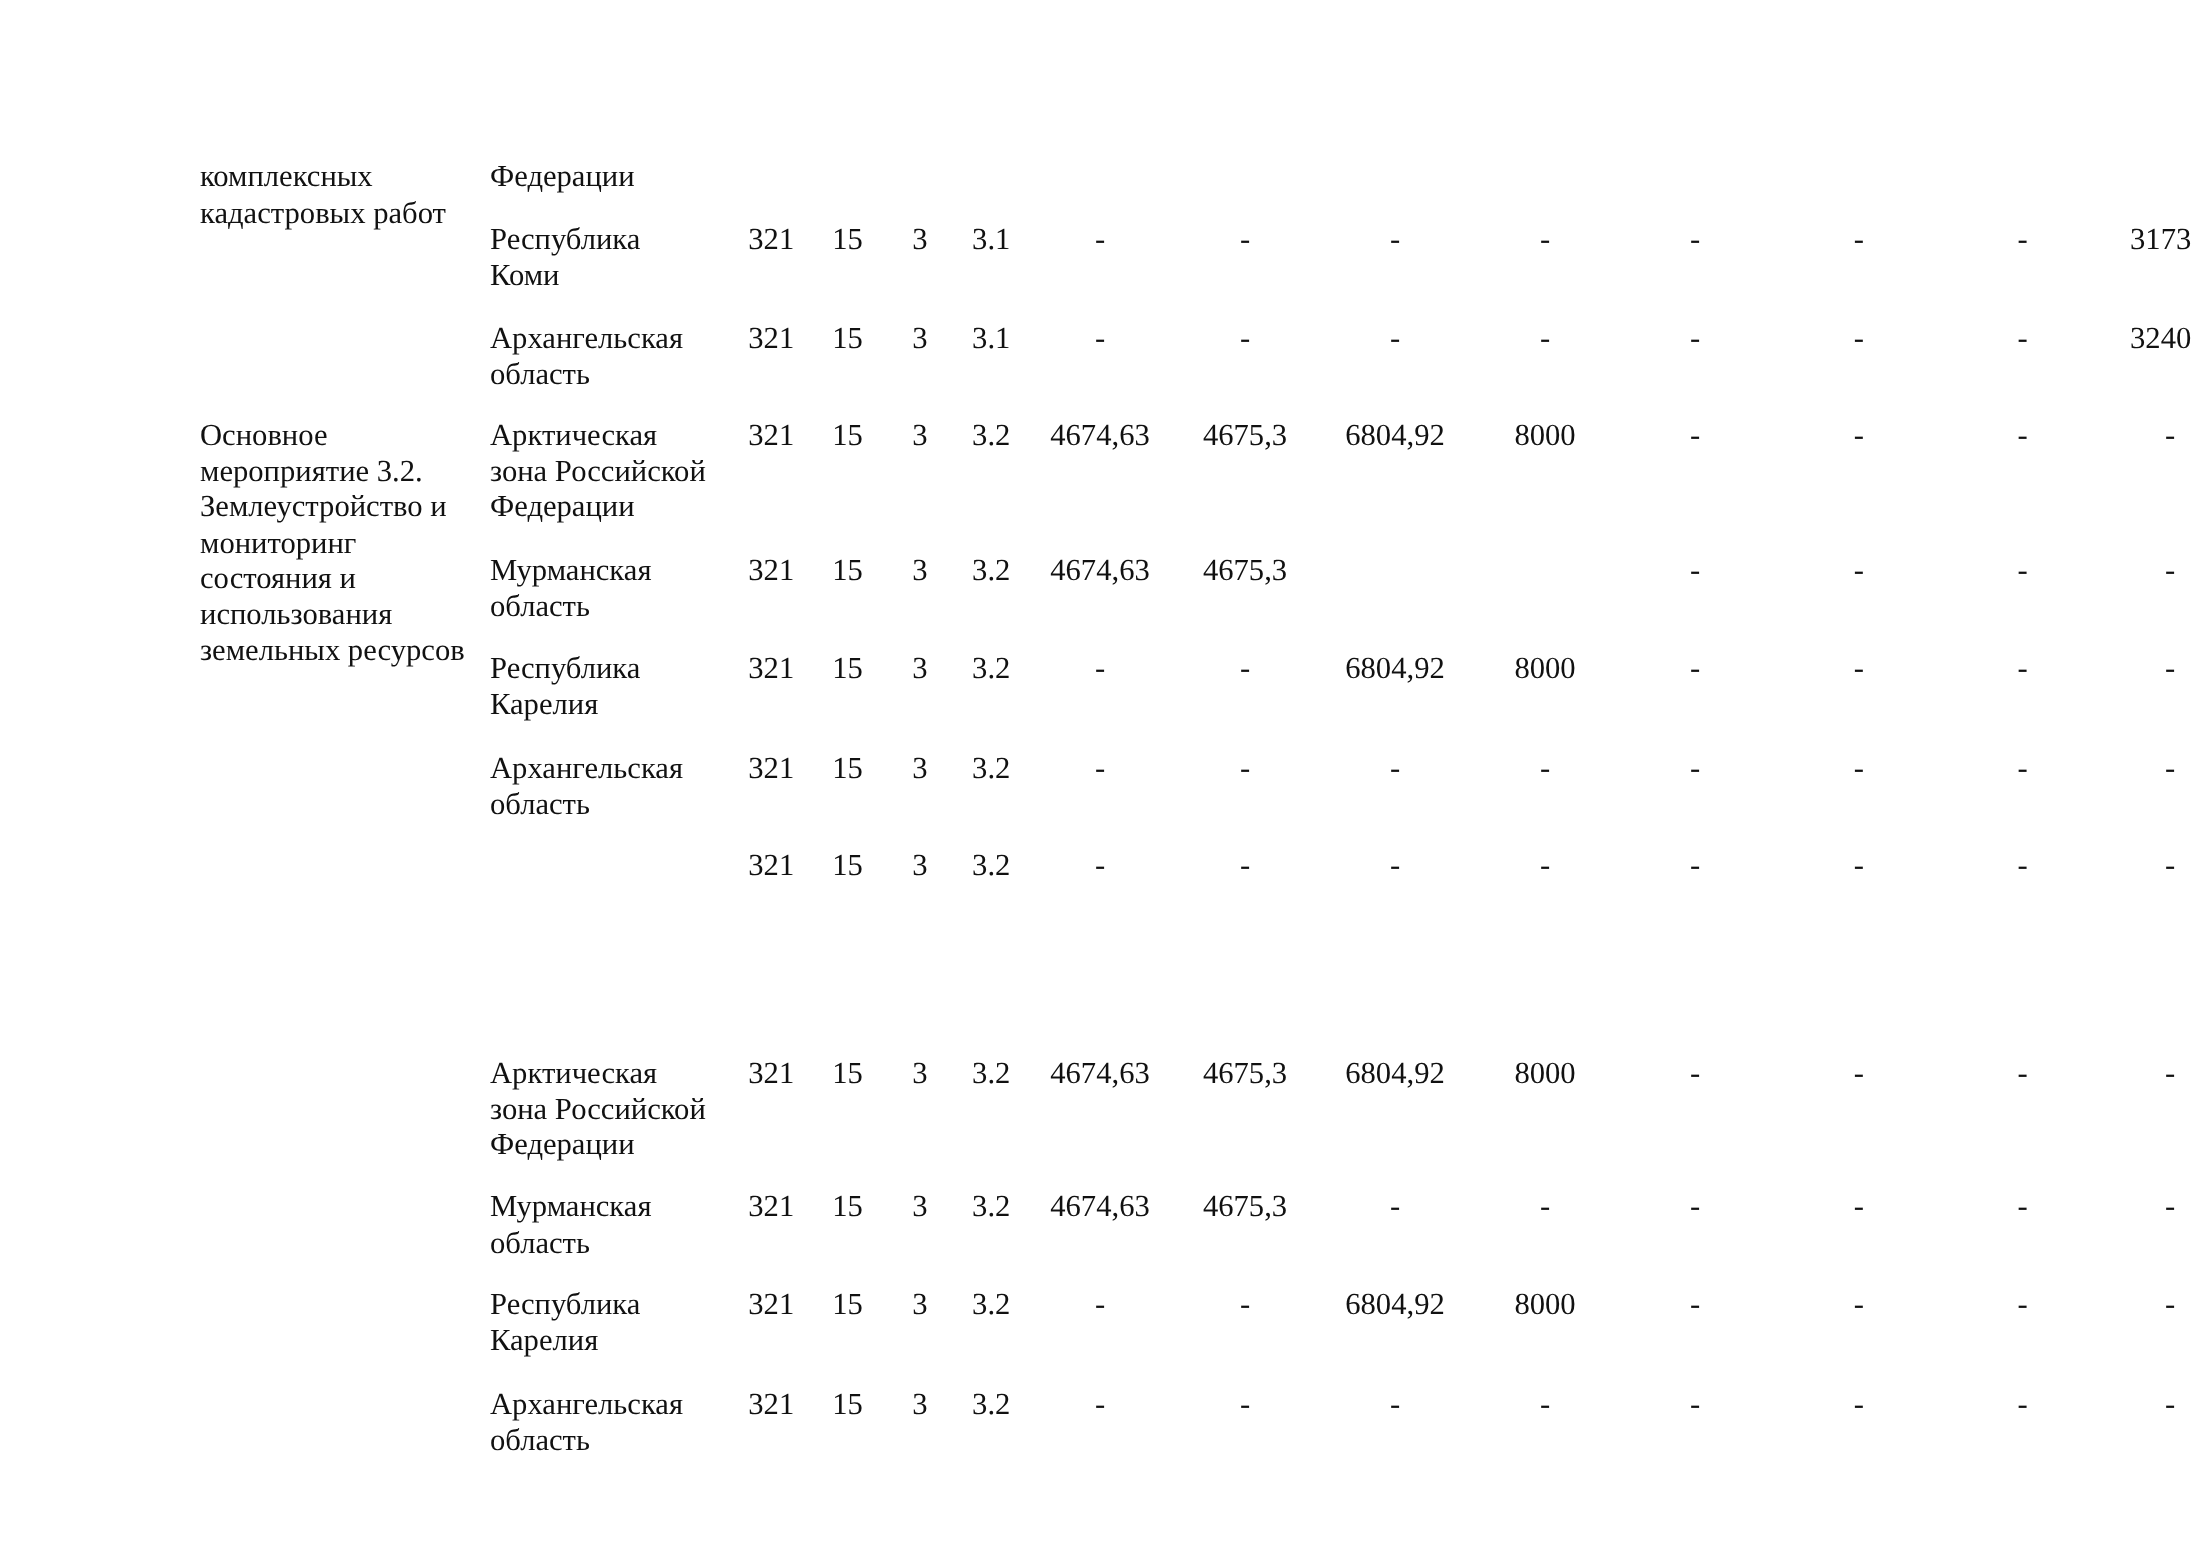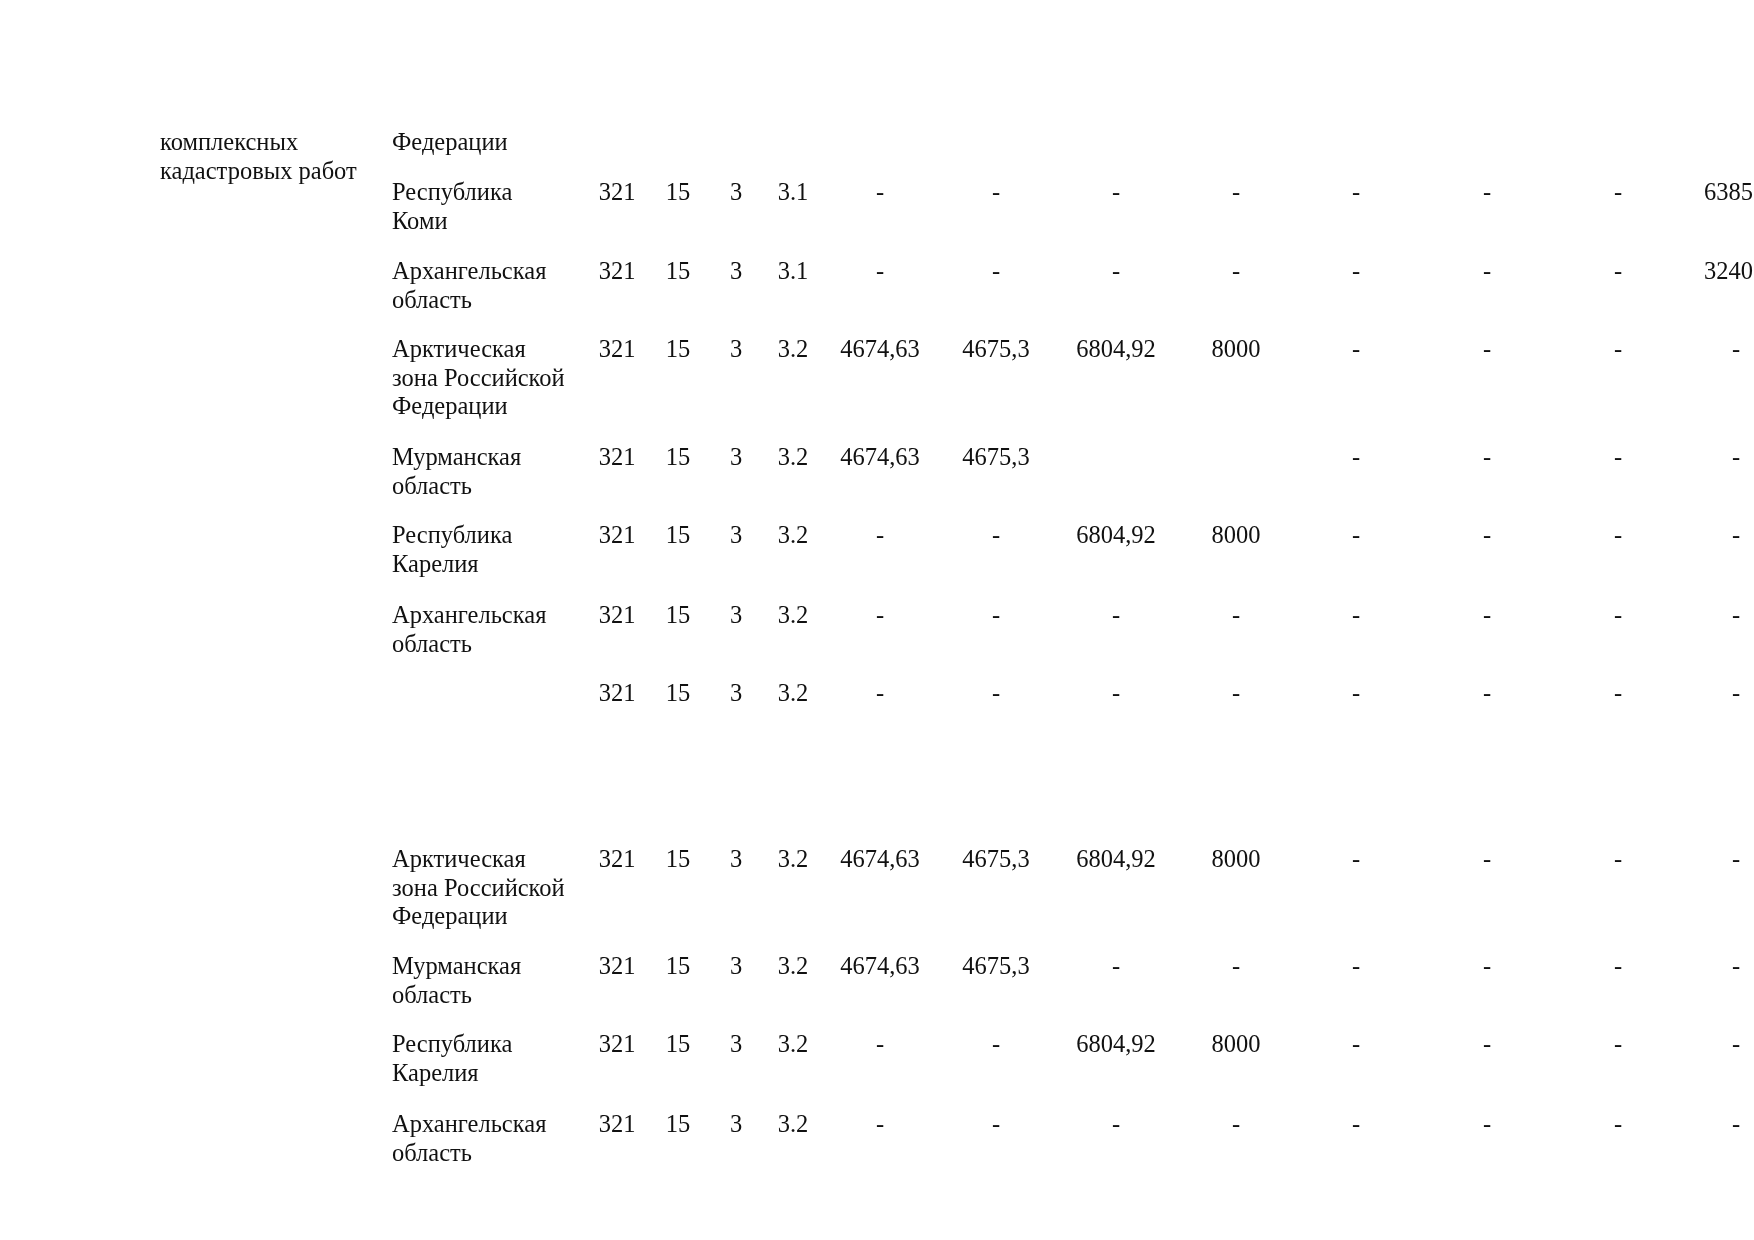--- a/index.html
+++ b/index.html
@@ -34,20 +34,27 @@
   .cell.v8 { left: 1704px; transform: none; }
   .cell.v8.dash { left: 1736px; transform: translateX(-50%); }
 </style>
 </head>
 <body>
 
 <div class="page">
 
   <div class="measure" style="top:128px">комплексных
 кадастровых работ</div>
+  <div class="measure" style="top:335px">Основное
+мероприятие 3.2.
+Землеустройство и
+мониторинг
+состояния и
+использования
+земельных ресурсов</div>
 
   <div id="rows">
       <div class="row" style="top: 128px;">
         <div class="region">Федерации</div>
         <span class="cell code1"></span>
         <span class="cell code2"></span>
         <span class="cell code3"></span>
         <span class="cell code4"></span>
         <span class="cell v1"></span>
         <span class="cell v2"></span>
@@ -65,21 +72,21 @@
         <span class="cell code2">15</span>
         <span class="cell code3">3</span>
         <span class="cell code4">3.1</span>
         <span class="cell v1">-</span>
         <span class="cell v2">-</span>
         <span class="cell v3">-</span>
         <span class="cell v4">-</span>
         <span class="cell v5">-</span>
         <span class="cell v6">-</span>
         <span class="cell v7">-</span>
-        <span class="cell v8">6385</span>
+        <span class="cell v8">3173</span>
       </div>
       <div class="row" style="top: 257px;">
         <div class="region">Архангельская
 область</div>
         <span class="cell code1">321</span>
         <span class="cell code2">15</span>
         <span class="cell code3">3</span>
         <span class="cell code4">3.1</span>
         <span class="cell v1">-</span>
         <span class="cell v2">-</span>

